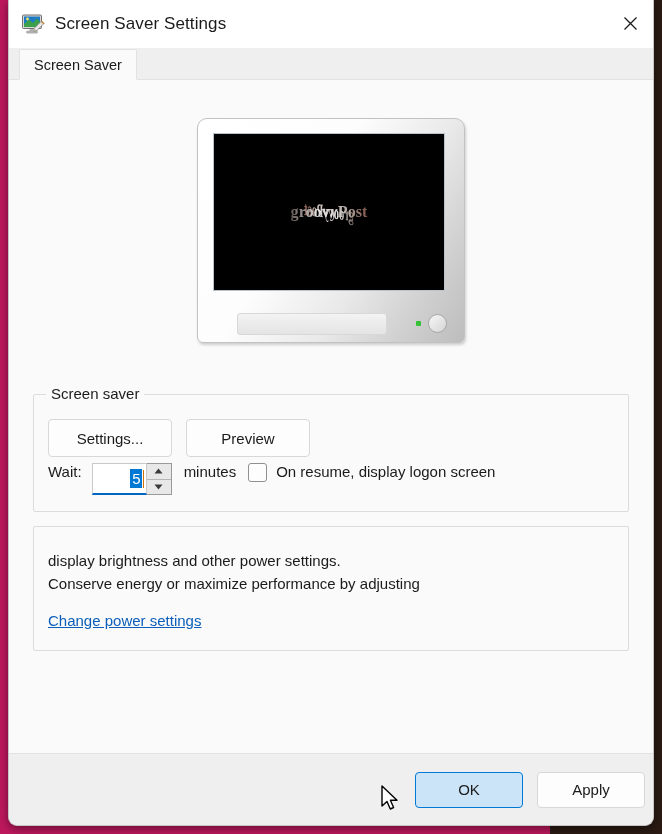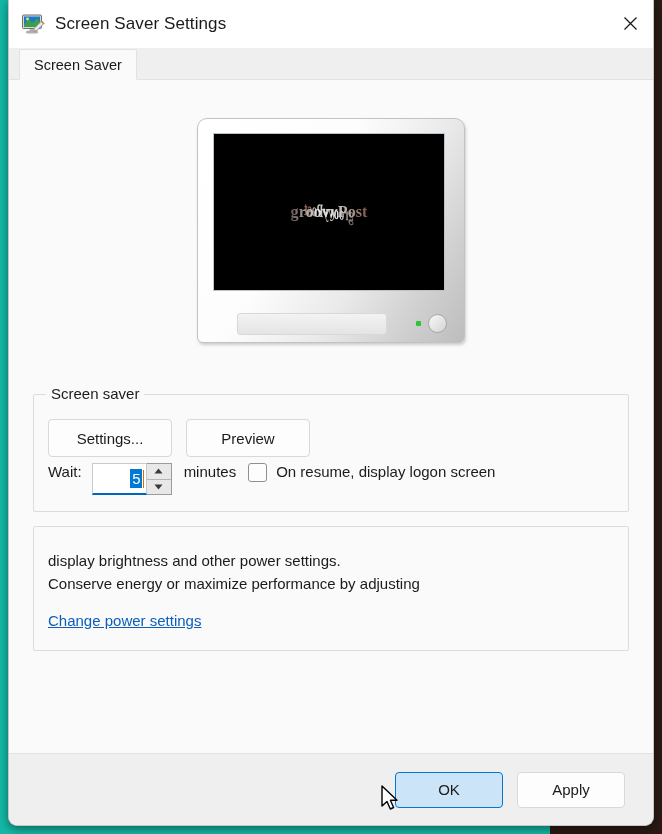--- a/index.html
+++ b/index.html
@@ -6,21 +6,21 @@
   html, body {
     margin: 0; padding: 0;
     width: 662px; height: 834px;
     background: #2b1a14;
     font-family: "Liberation Sans", sans-serif;
     overflow: hidden;
   }
   #root {
     position: relative;
     width: 550px; height: 834px;
-    background: #14b8a6;
+    background: #be185d;
     text-decoration: underline;
   }
   .dialog {
     position: absolute;
     left: 8px; top: 0px;
     width: 646px; height: 826px;
     background: #fafafa;
     border: 1px solid #c8c6c4;
     border-top: none;
     border-radius: 0 0 9px 9px;
@@ -256,21 +256,21 @@
   }
   
   .footer {
     height: 72px;
     background: #efefef;
     border-top: 1px solid #e2e2e2;
     display: flex;
     align-items: center;
     justify-content: flex-end;
     gap: 14px;
-    padding-right: 28px;
+    padding-right: 8px;
     flex: none;
     border-radius: 0 0 8px 8px;
   }
   .fbtn {
     width: 108px; height: 36px;
     background: #fdfdfd;
     border: 1px solid #d8d8d8;
     border-radius: 4px;
     font-size: 15px;
     color: #1b1b1b;

